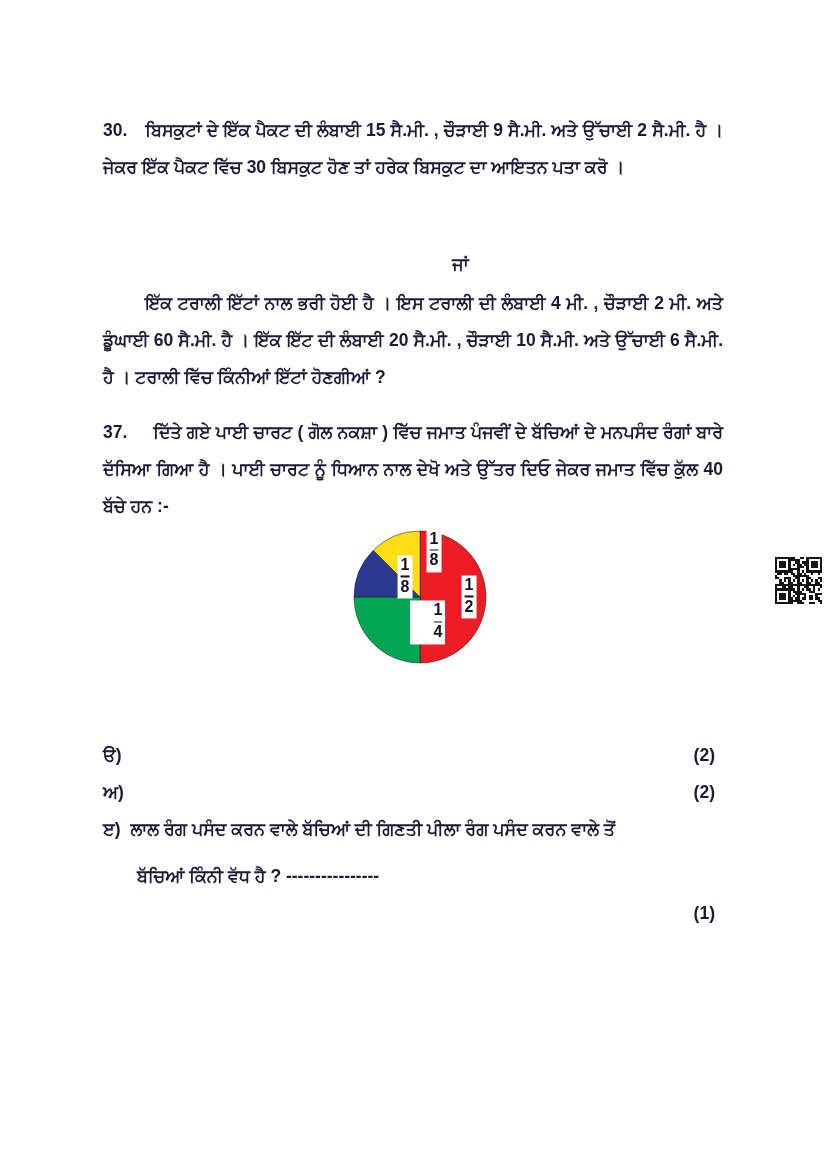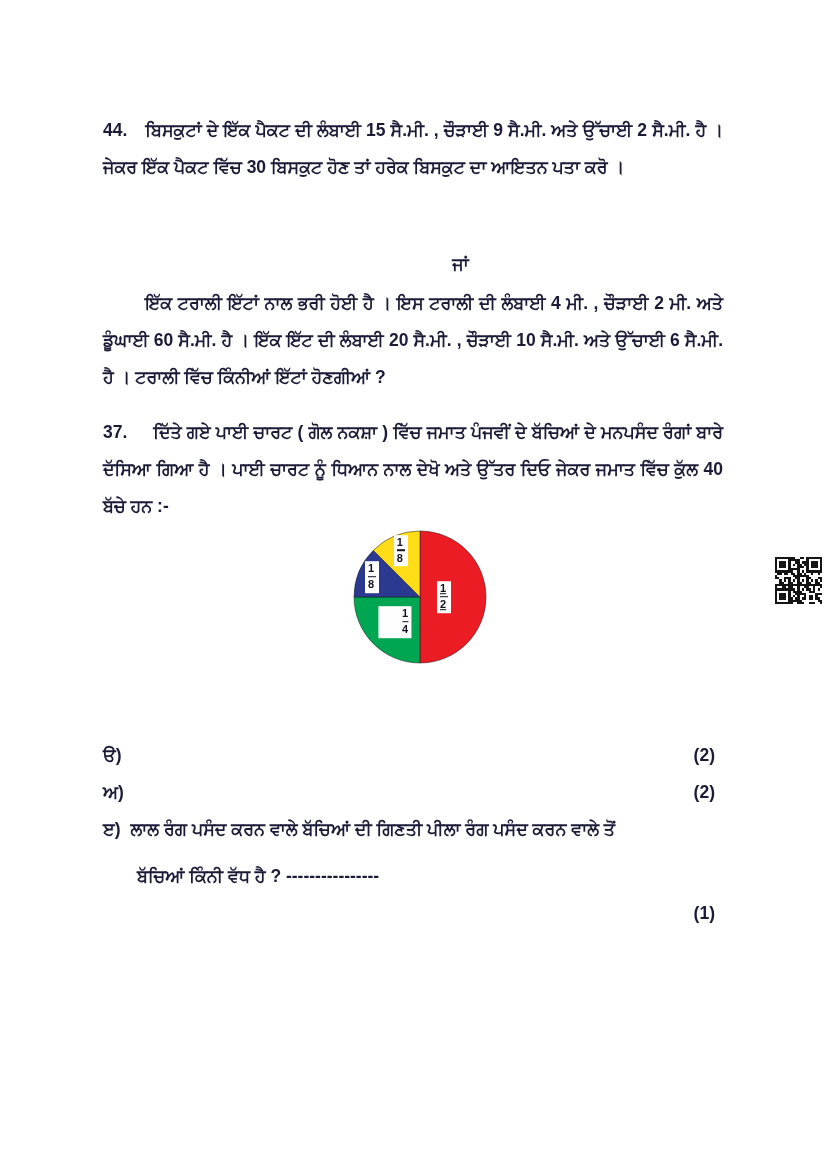--- a/index.html
+++ b/index.html
@@ -16,58 +16,58 @@
   .para { width: 620px; font-size: 17.5px; line-height: 37px; text-align: justify; }
   .qnum { margin-right: 18px; }
   .q28num { margin-right: 26px; }
   .or-sep { width: 620px; text-align: center; text-indent: 95px; font-size: 17.5px; line-height: 37px; margin-top: 60px; }
   .trolley { margin-top: 2px; text-indent: 42px; }
   .q28p { margin-top: 18px; }
   .pie-wrap { position: relative; width: 136px; height: 136px; margin-top: 4px; margin-left: 249px; }
   .frac {
     position: absolute; transform: translate(-50%, -50%);
     background: #ffffff; padding: 1px 3px 2px;
-    font-size: 11px; font-weight: 700; line-height: 1.15;
-    text-align: left; color: #111122; min-width: 14px;
+    font-size: 16px; font-weight: 700; line-height: 1.15;
+    text-align: left; color: #111122; min-width: 14px; margin-left: 33px;
   }
   .frac .bar { display: block; height: 1.3px; background: #111122; margin: 1px 0; }
   .subq { margin-top: 72px; width: 612px; }
   .sq-row { display: flex; align-items: baseline; font-size: 17.5px; line-height: 37px; }
   .sq-label { margin-right: 10px; flex: 0 0 auto; }
   .sq-text { flex: 0 1 auto; }
   .sq-marks { margin-left: auto; flex: 0 0 auto; }
   .sq-cont { padding-left: 34px; margin-top: 10px; flex-direction: column; }
   .qr { position: absolute; left: 775px; top: 557px; width: 47px; height: 47px; background: #ffffff; }
   svg { display: block; }
 </style>
 </head>
 <body>
 
 <div class="page">
 
   <p class="para">
-    <span class="qnum">44.</span><span>ਬਿਸਕੁਟਾਂ ਦੇ  ਇੱਕ ਪੈਕਟ ਦੀ ਲੰਬਾਈ 15 ਸੈ.ਮੀ. , ਚੌੜਾਈ 9 ਸੈ.ਮੀ. ਅਤੇ ਉੱਚਾਈ 2 ਸੈ.ਮੀ. ਹੈ ।ਜੇਕਰ ਇੱਕ ਪੈਕਟ ਵਿੱਚ 30 ਬਿਸਕੁਟ ਹੋਣ ਤਾਂ ਹਰੇਕ ਬਿਸਕੁਟ ਦਾ ਆਇਤਨ ਪਤਾ ਕਰੋ ।</span>
+    <span class="qnum">30.</span><span>ਬਿਸਕੁਟਾਂ ਦੇ  ਇੱਕ ਪੈਕਟ ਦੀ ਲੰਬਾਈ 15 ਸੈ.ਮੀ. , ਚੌੜਾਈ 9 ਸੈ.ਮੀ. ਅਤੇ ਉੱਚਾਈ 2 ਸੈ.ਮੀ. ਹੈ ।ਜੇਕਰ ਇੱਕ ਪੈਕਟ ਵਿੱਚ 30 ਬਿਸਕੁਟ ਹੋਣ ਤਾਂ ਹਰੇਕ ਬਿਸਕੁਟ ਦਾ ਆਇਤਨ ਪਤਾ ਕਰੋ ।</span>
   </p>
 
   <p class="or-sep">ਜਾਂ</p>
 
   <p class="para trolley">ਇੱਕ ਟਰਾਲੀ ਇੱਟਾਂ ਨਾਲ ਭਰੀ ਹੋਈ ਹੈ । ਇਸ ਟਰਾਲੀ ਦੀ ਲੰਬਾਈ 4 ਮੀ. , ਚੌੜਾਈ 2 ਮੀ. ਅਤੇ ਡੂੰਘਾਈ 60 ਸੈ.ਮੀ. ਹੈ । ਇੱਕ ਇੱਟ ਦੀ ਲੰਬਾਈ 20 ਸੈ.ਮੀ. , ਚੌੜਾਈ 10 ਸੈ.ਮੀ. ਅਤੇ ਉੱਚਾਈ 6 ਸੈ.ਮੀ. ਹੈ । ਟਰਾਲੀ ਵਿੱਚ ਕਿੰਨੀਆਂ ਇੱਟਾਂ ਹੋਣਗੀਆਂ ?</p>
 
   <p class="para q28p">
     <span class="qnum q28num">37.</span><span>ਦਿੱਤੇ ਗਏ ਪਾਈ ਚਾਰਟ ( ਗੋਲ ਨਕਸ਼ਾ ) ਵਿੱਚ ਜਮਾਤ ਪੰਜਵੀਂ ਦੇ ਬੱਚਿਆਂ ਦੇ ਮਨਪਸੰਦ ਰੰਗਾਂ ਬਾਰੇ ਦੱਸਿਆ ਗਿਆ ਹੈ । ਪਾਈ ਚਾਰਟ ਨੂੰ ਧਿਆਨ ਨਾਲ ਦੇਖੋ ਅਤੇ ਉੱਤਰ ਦਿਓ ਜੇਕਰ ਜਮਾਤ ਵਿੱਚ ਕੁੱਲ 40 ਬੱਚੇ ਹਨ :-</span>
   </p>
 
   <div id="pie-wrap" class="pie-wrap">
     <svg id="pie-svg" viewBox="0 0 136 136" width="136" height="136">
         <path d="M68,68 L68.00,2.00 A66,66 0 0 1 68.00,134.00 Z" fill="#ec1c24" stroke="#1a1a1a" stroke-width="0.5"></path>
         <path d="M68,68 L68.00,134.00 A66,66 0 0 1 2.00,68.00 Z" fill="#00a651" stroke="#1a1a1a" stroke-width="0.5"></path>
         <path d="M68,68 L2.00,68.00 A66,66 0 0 1 21.33,21.33 Z" fill="#2b3990" stroke="#1a1a1a" stroke-width="0.5"></path>
         <path d="M68,68 L21.33,21.33 A66,66 0 0 1 68.00,2.00 Z" fill="#ffde17" stroke="#1a1a1a" stroke-width="0.5"></path>
       </svg>
-  <div class="frac" style="left: 92px; top: 68px; text-decoration: underline;"><span>1</span><span class="bar"></span><span>2</span></div>
+  <div class="frac" style="left: 84px; top: 68px;"><span>1</span><span class="bar"></span><span>2</span></div>
       <div class="frac" style="left: 42.5442px; top: 93.4558px; padding-left: 24px;"><span>1</span><span class="bar"></span><span>4</span></div>
       <div class="frac" style="left: 19.9583px; top: 48.1005px;"><span>1</span><span class="bar"></span><span>8</span></div>
       <div class="frac" style="left: 48.8658px; top: 21.806px;"><span>1</span><span class="bar"></span><span>8</span></div>
     </div>
 
   <div class="subq">
     <div class="sq-row">
       <span class="sq-label">ੳ)</span>
       <span class="sq-marks">(2)</span>
     </div>

